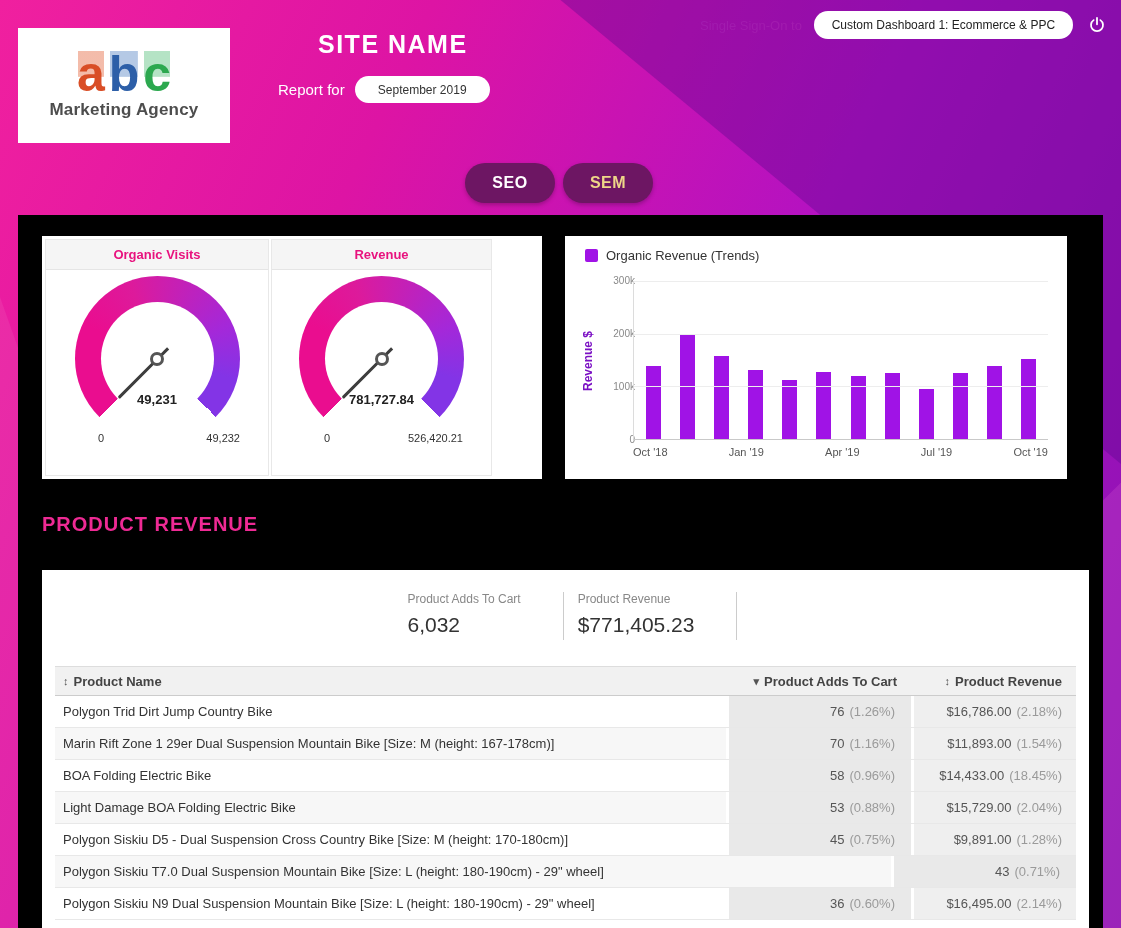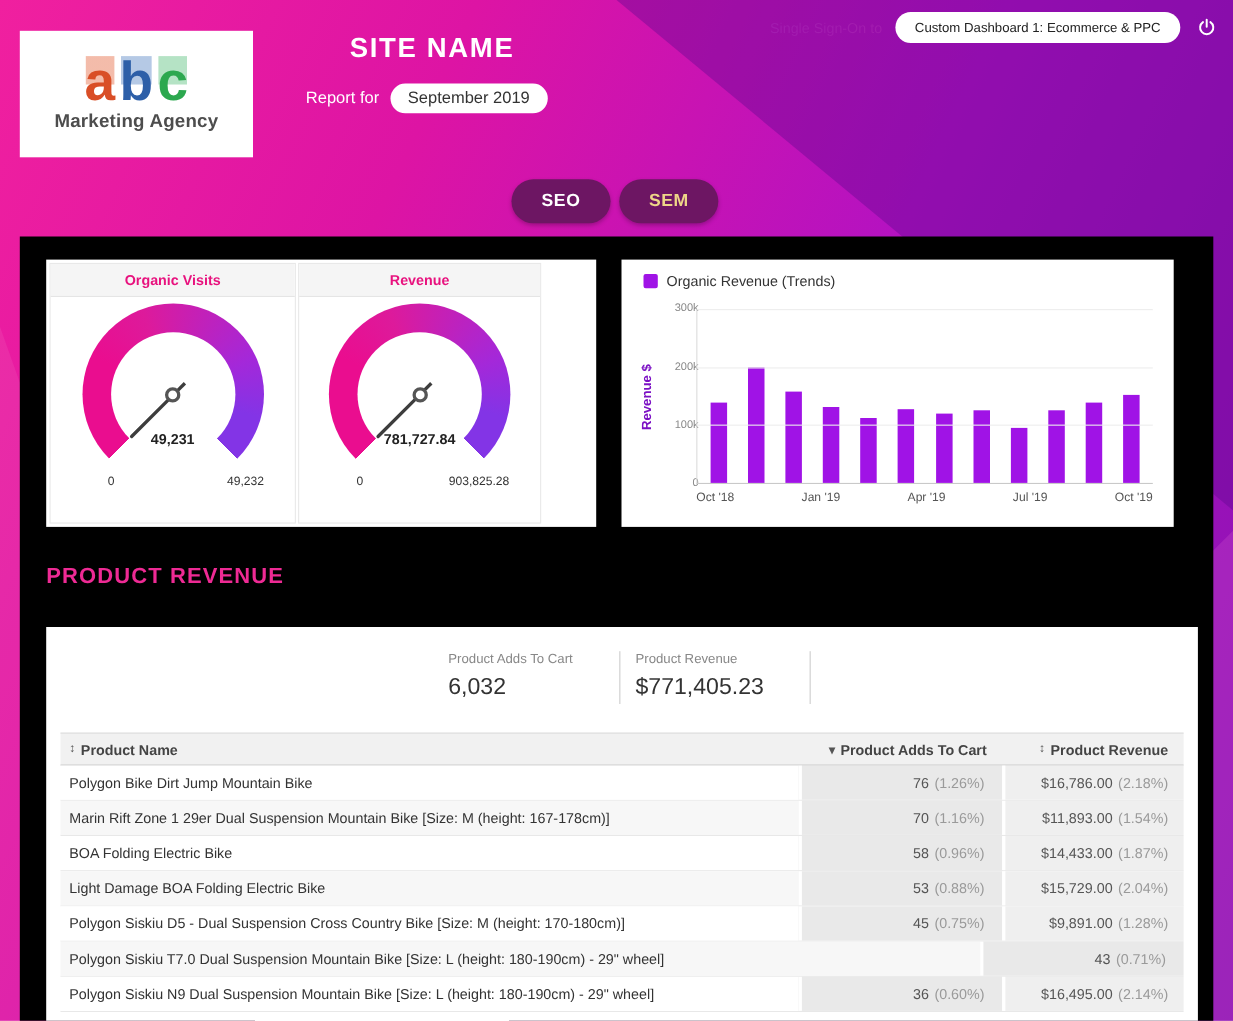--- a/index.html
+++ b/index.html
@@ -16,21 +16,21 @@
 
   
   .logo-card { position:absolute; left:18px; top:28px; width:212px; height:115px; background:#fff; display:flex; flex-direction:column; align-items:center; justify-content:center; }
   .logo-letters { display:flex; align-items:flex-end; }
   .logo-letter { font-size:50px; font-weight:bold; line-height:0.95; padding:0 2px; background-repeat:no-repeat; background-size:82% 55%; background-position:top center; }
   .logo-subtitle { font-size:17px; color:#4d4d4d; font-weight:600; margin-top:2px; letter-spacing:0.2px; }
 
   .site-name { position:absolute; left:318px; top:30px; color:#fff; font-size:25px; font-weight:bold; letter-spacing:1.5px; }
   .report-row { position:absolute; left:278px; top:76px; display:flex; align-items:center; gap:10px; }
   .report-label { color:#fff; font-size:15px; }
-  .report-pill { background:#fff; border-radius:14px; height:27px; min-width:135px; display:flex; align-items:center; justify-content:center; font-size:15px; color:#333; padding:0 16px; cursor:pointer; }
+  .report-pill { background:#fff; border-radius:14px; height:27px; min-width:135px; display:flex; align-items:center; justify-content:center; font-size:12px; color:#333; padding:0 16px; cursor:pointer; }
 
   .sso-row { position:absolute; left:700px; top:11px; display:flex; align-items:center; gap:12px; }
   .sso-label { color:#a21caf; font-size:13px; }
   .sso-pill { background:#fff; border-radius:15px; height:28px; width:259px; display:flex; align-items:center; justify-content:center; font-size:12px; color:#222; cursor:pointer; }
   .power-btn { width:24px; height:24px; display:flex; align-items:center; justify-content:center; background:transparent; border:none; cursor:pointer; }
 
   .tabs { position:absolute; left:465px; top:163px; display:flex; gap:8px; }
   .tab { width:90px; height:40px; border-radius:20px; border:none; background:#6d1663; font-size:16px; font-weight:bold; letter-spacing:0.5px; cursor:pointer; box-shadow:0 2px 4px rgba(0,0,0,0.25); }
 
   
@@ -148,21 +148,21 @@
     <div class="gauge-panel p2">
       <div class="gauge-header">Revenue</div>
       <div class="gauge-body">
         <div class="gauge-ring">
           <div class="gauge-needle"></div>
           <div class="gauge-knob"></div>
         </div>
         <div class="gauge-value">781,727.84</div>
         <div class="gauge-minmax">
           <span>0</span>
-          <span>903,825.28</span>
+          <span>526,420.21</span>
         </div>
       </div>
     </div>
   </div>
 
   <div class="chart-card">
     <div class="legend">
       <span class="swatch" style="background: rgb(160, 19, 230);"></span>
       <span>Organic Revenue (Trends)</span>
     </div>
@@ -224,21 +224,21 @@
         <span class="sort-icon">▾</span>
         <span class="col-label">Product Adds To Cart</span>
       </div>
       <div class="th revenue">
         <span class="sort-icon">↕</span>
         <span class="col-label">Product Revenue</span>
       </div>
     </div>
     <div class="tbody">
         <div class="trow">
-          <div class="td name">Polygon Bike Dirt Jump Mountain Bike</div>
+          <div class="td name">Polygon Trid Dirt Jump Country Bike</div>
           <div class="td adds">
             <span class="val">76</span>
             <span class="pct">(1.26%)</span>
           </div>
           <div class="td revenue">
             <span class="val">$16,786.00</span>
             <span class="pct">(2.18%)</span>
           </div>
         </div>
         <div class="trow alt">
@@ -253,21 +253,21 @@
           </div>
         </div>
         <div class="trow">
           <div class="td name">BOA Folding Electric Bike</div>
           <div class="td adds">
             <span class="val">58</span>
             <span class="pct">(0.96%)</span>
           </div>
           <div class="td revenue">
             <span class="val">$14,433.00</span>
-            <span class="pct">(1.87%)</span>
+            <span class="pct">(18.45%)</span>
           </div>
         </div>
         <div class="trow alt">
           <div class="td name">Light Damage BOA Folding Electric Bike</div>
           <div class="td adds">
             <span class="val">53</span>
             <span class="pct">(0.88%)</span>
           </div>
           <div class="td revenue">
             <span class="val">$15,729.00</span>

